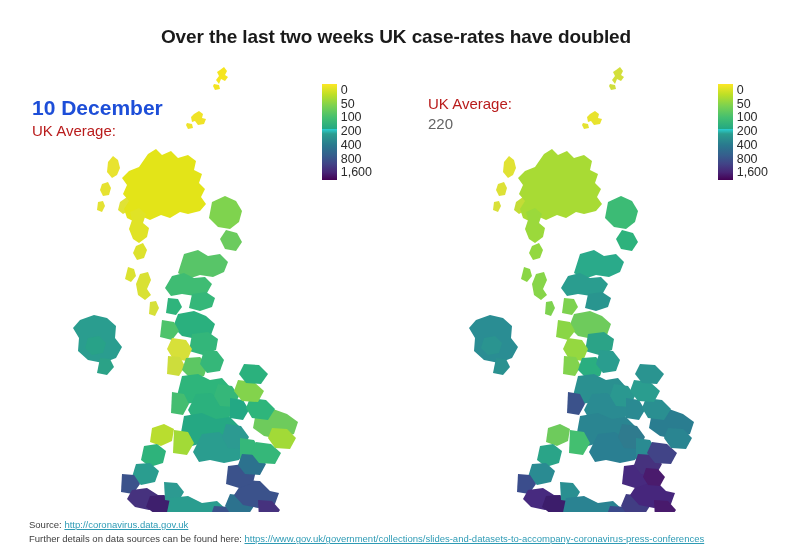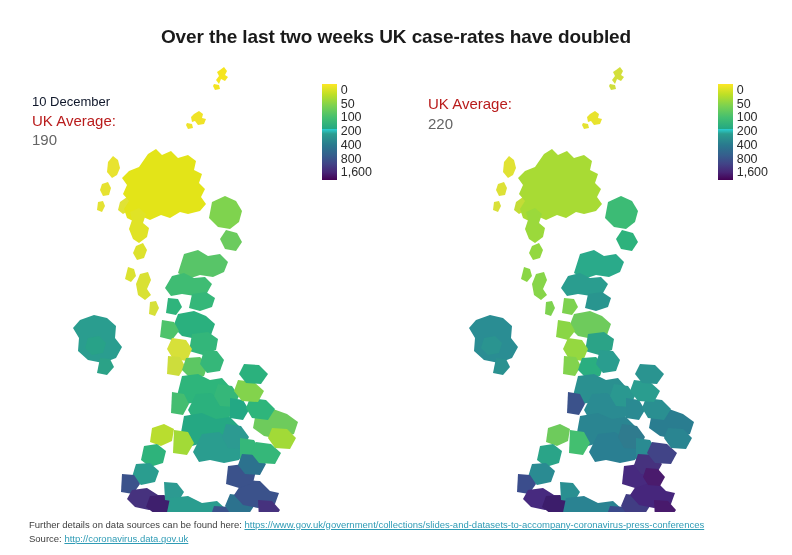--- a/index.html
+++ b/index.html
@@ -42,23 +42,23 @@
 
   .panel-caption {
     position: absolute;
     top: 32px;
     left: 14px;
     width: 170px;
     z-index: 5;
     line-height: 1.30;
   }
   .caption-date {
-    font-size: 13px;
-    font-weight: normal;
-    color: #0f172a;
+    font-size: 21px;
+    font-weight: bold;
+    color: #1d4ed8;
     white-space: nowrap;
   }
   .caption-label {
     font-size: 15px;
     font-weight: normal;
     color: #b91c1c;
     white-space: nowrap;
   }
   .caption-value {
     font-size: 15px;
@@ -233,21 +233,20 @@
 
         <path d="M194 318 l16 2 10 9 -6 11 -16-1 -8-10 4-11z" fill="#83d34c"></path>
         <path d="M200 302 l15 1 9 9 -7 10 -15-1 -7-9 5-10z" fill="#2bb17d"></path>
       </g>
     </svg>
   </div>
 
   <div class="panel-caption">
     <div class="caption-date">10 December</div>
     <div class="caption-label">UK Average:</div>
-    <div class="caption-value">190</div>
   </div>
 
   <div class="legend">
     <div class="legend-bar"></div>
     <div class="legend-labels">
       <span>0</span>
       <span>50</span>
       <span>100</span>
       <span>200</span>
       <span>400</span>
@@ -365,20 +364,20 @@
       <span>200</span>
       <span>400</span>
       <span>800</span>
       <span>1,600</span>
     </div>
   </div>
 </div>
 
 <div id="footer">
   <div class="footer-line">
+    <span>Source:</span>
+    <a class="footer-link" href="#">http://coronavirus.data.gov.uk</a>
+  </div>
+  <div class="footer-line">
     <span>Further details on data sources can be found here:</span>
     <a class="footer-link" href="#">https://www.gov.uk/government/collections/slides-and-datasets-to-accompany-coronavirus-press-conferences</a>
   </div>
-  <div class="footer-line">
-    <span>Source:</span>
-    <a class="footer-link" href="#">http://coronavirus.data.gov.uk</a>
-  </div>
 </div>
 
 </body></html>

